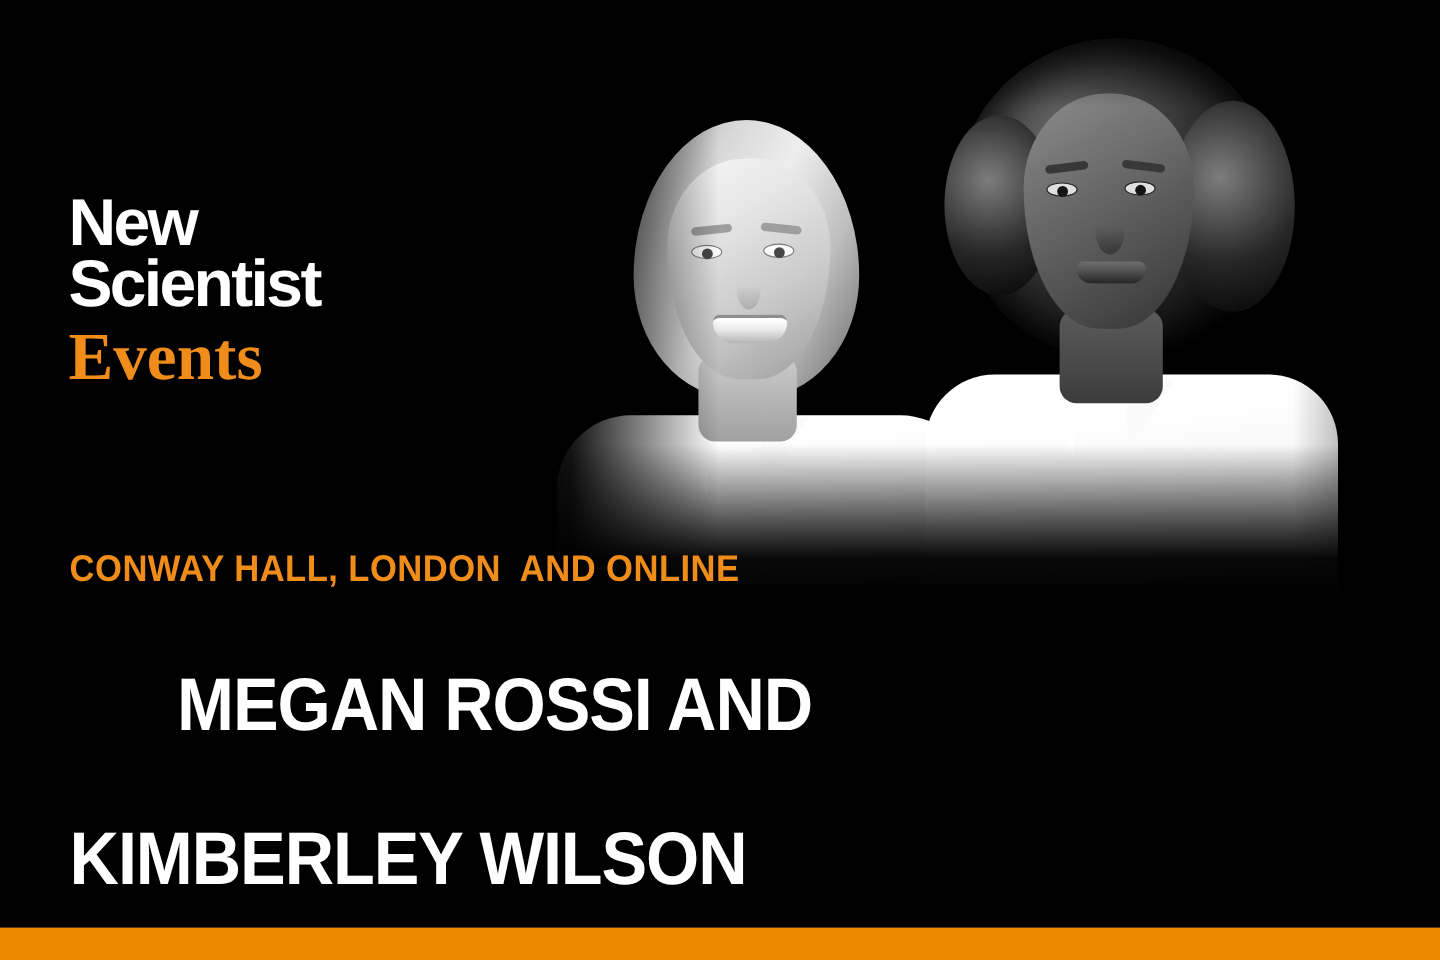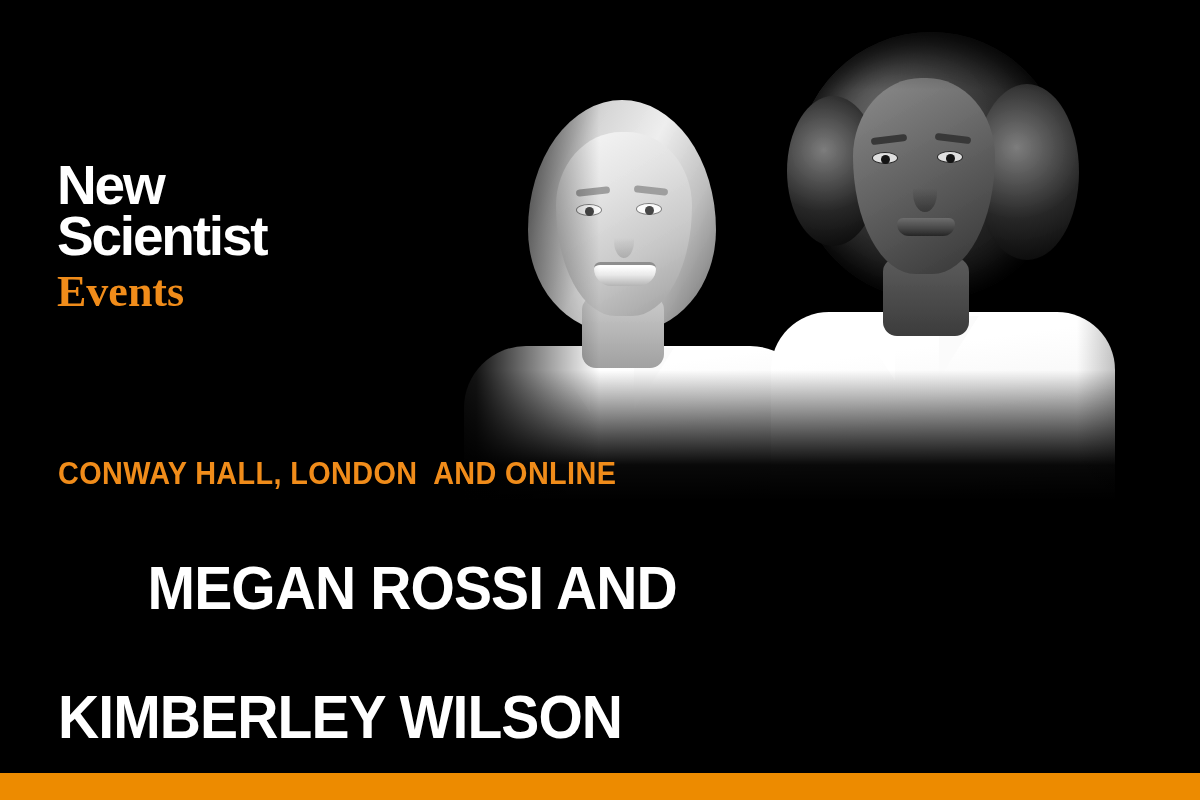--- a/index.html
+++ b/index.html
@@ -147,21 +147,21 @@
     color:#ffffff;
     font-size:55px;
     line-height:0.93;
     letter-spacing:-2.2px;
   }
   .logo-events {
     display:block;
     font-family:"Liberation Serif", serif;
     font-weight:bold;
     color:#F08C1A;
-    font-size:44px;
+    font-size:56px;
     line-height:1.0;
     letter-spacing:0px;
     margin-top:8px;
   }
 
   
   .textblock { position:absolute; left:58px; top:458px; }
 
   .kicker {
     font-family:"Liberation Sans", sans-serif;

